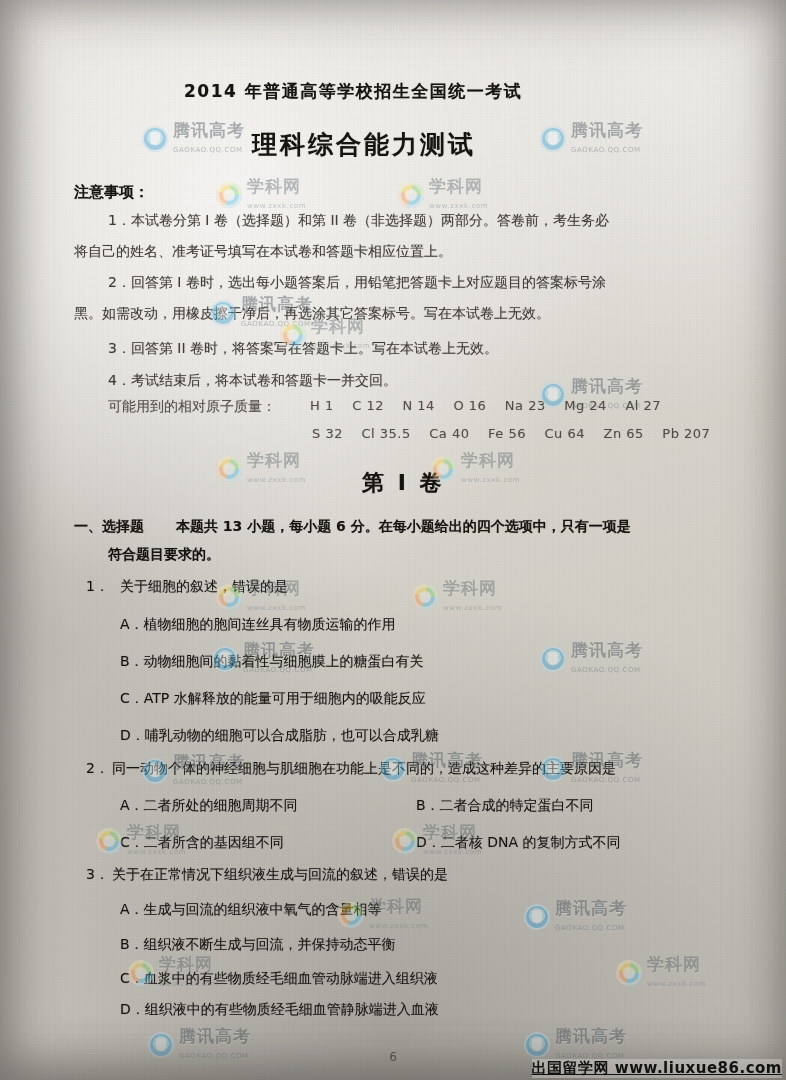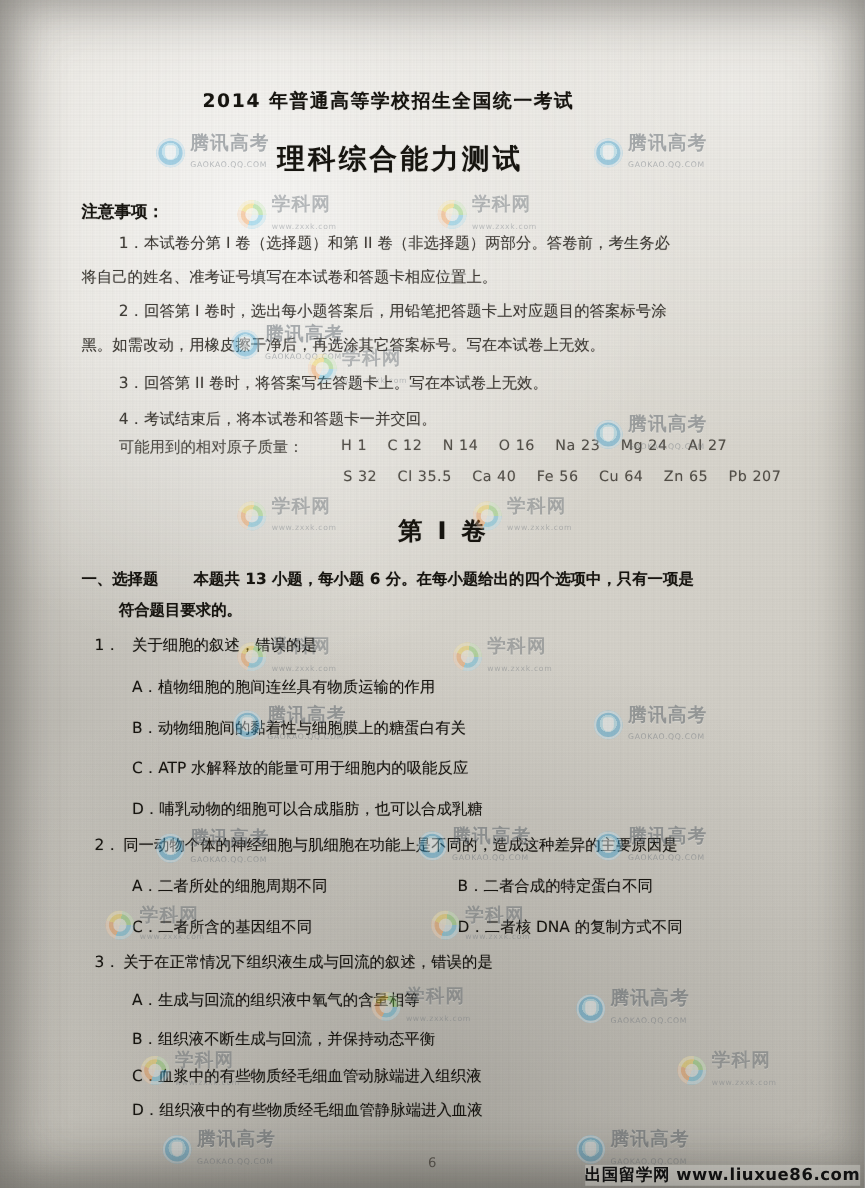--- a/index.html
+++ b/index.html
@@ -122,20 +122,21 @@
   #sitestamp {
     position: absolute;
     right: 4px;
     bottom: 2px;
     font-size: 15px;
     font-weight: bold;
     color: #111;
     background: rgba(236,234,228,0.35);
     letter-spacing: 0.5px;
     font-family: "DejaVu Sans", sans-serif;
+    text-decoration: underline;
   }
   #pagenum {
     position: absolute;
     left: 50%;
     transform: translateX(-50%);
     bottom: 16px;
     font-size: 12px;
     color: #3a352e;
     opacity: 0.75;
   }

